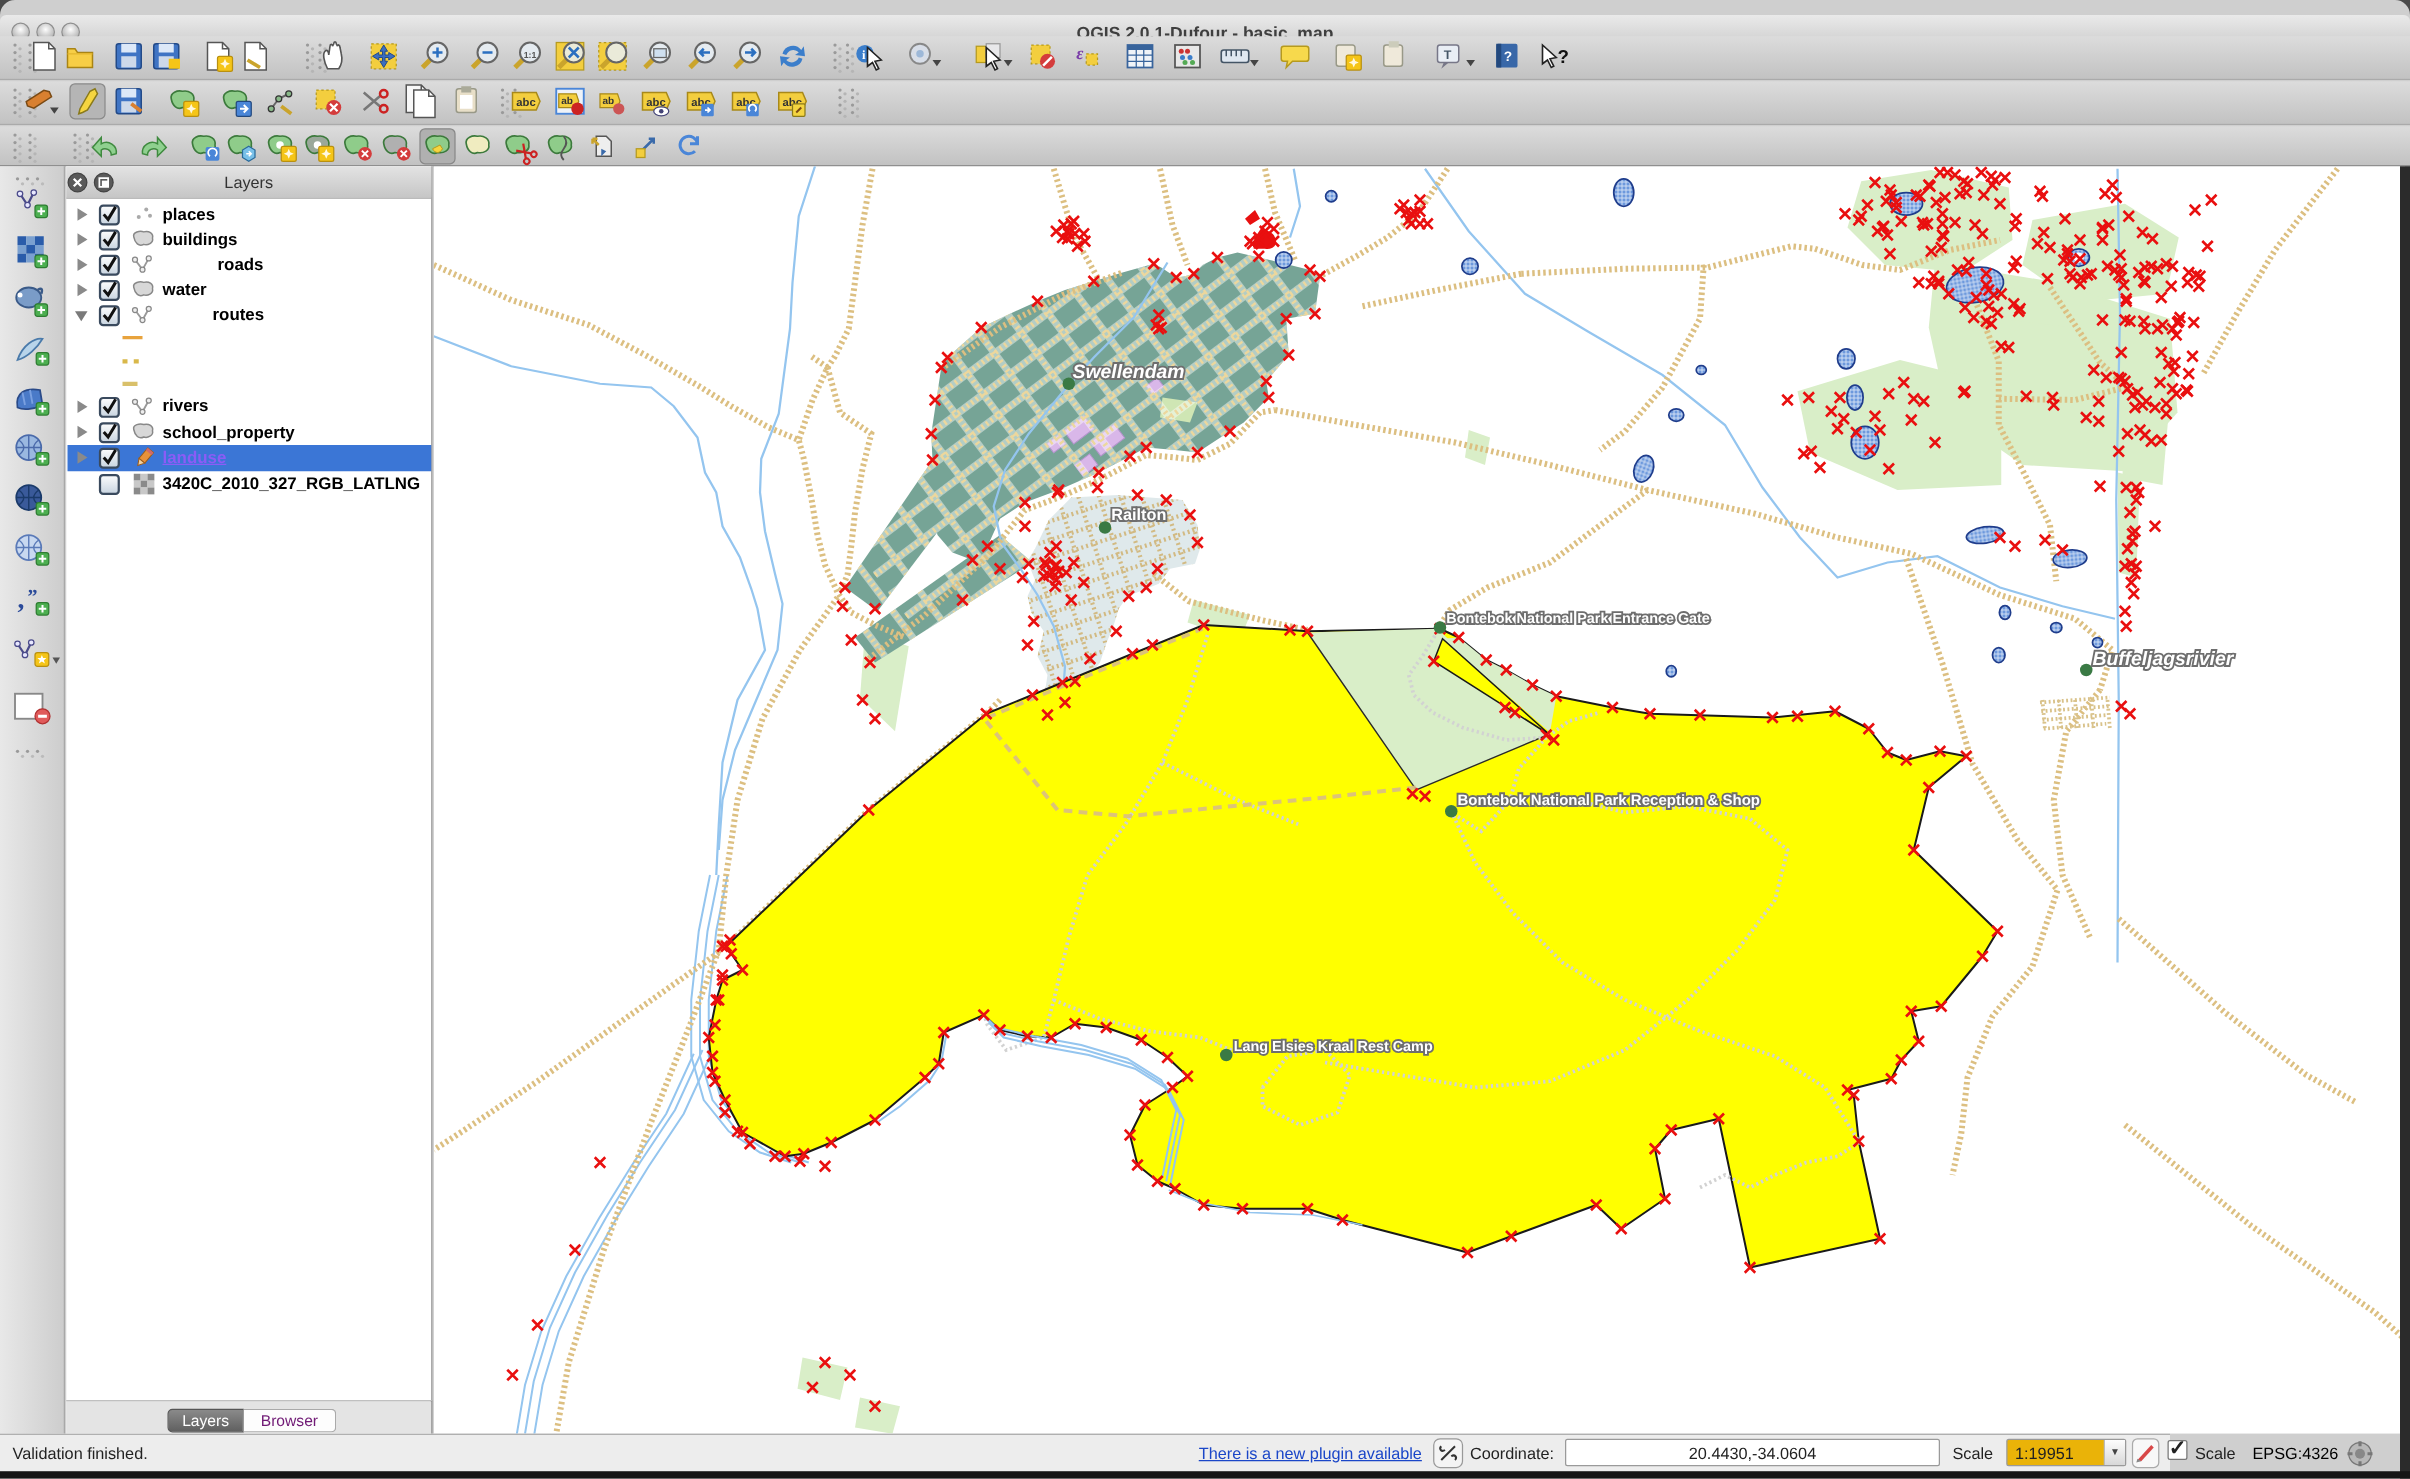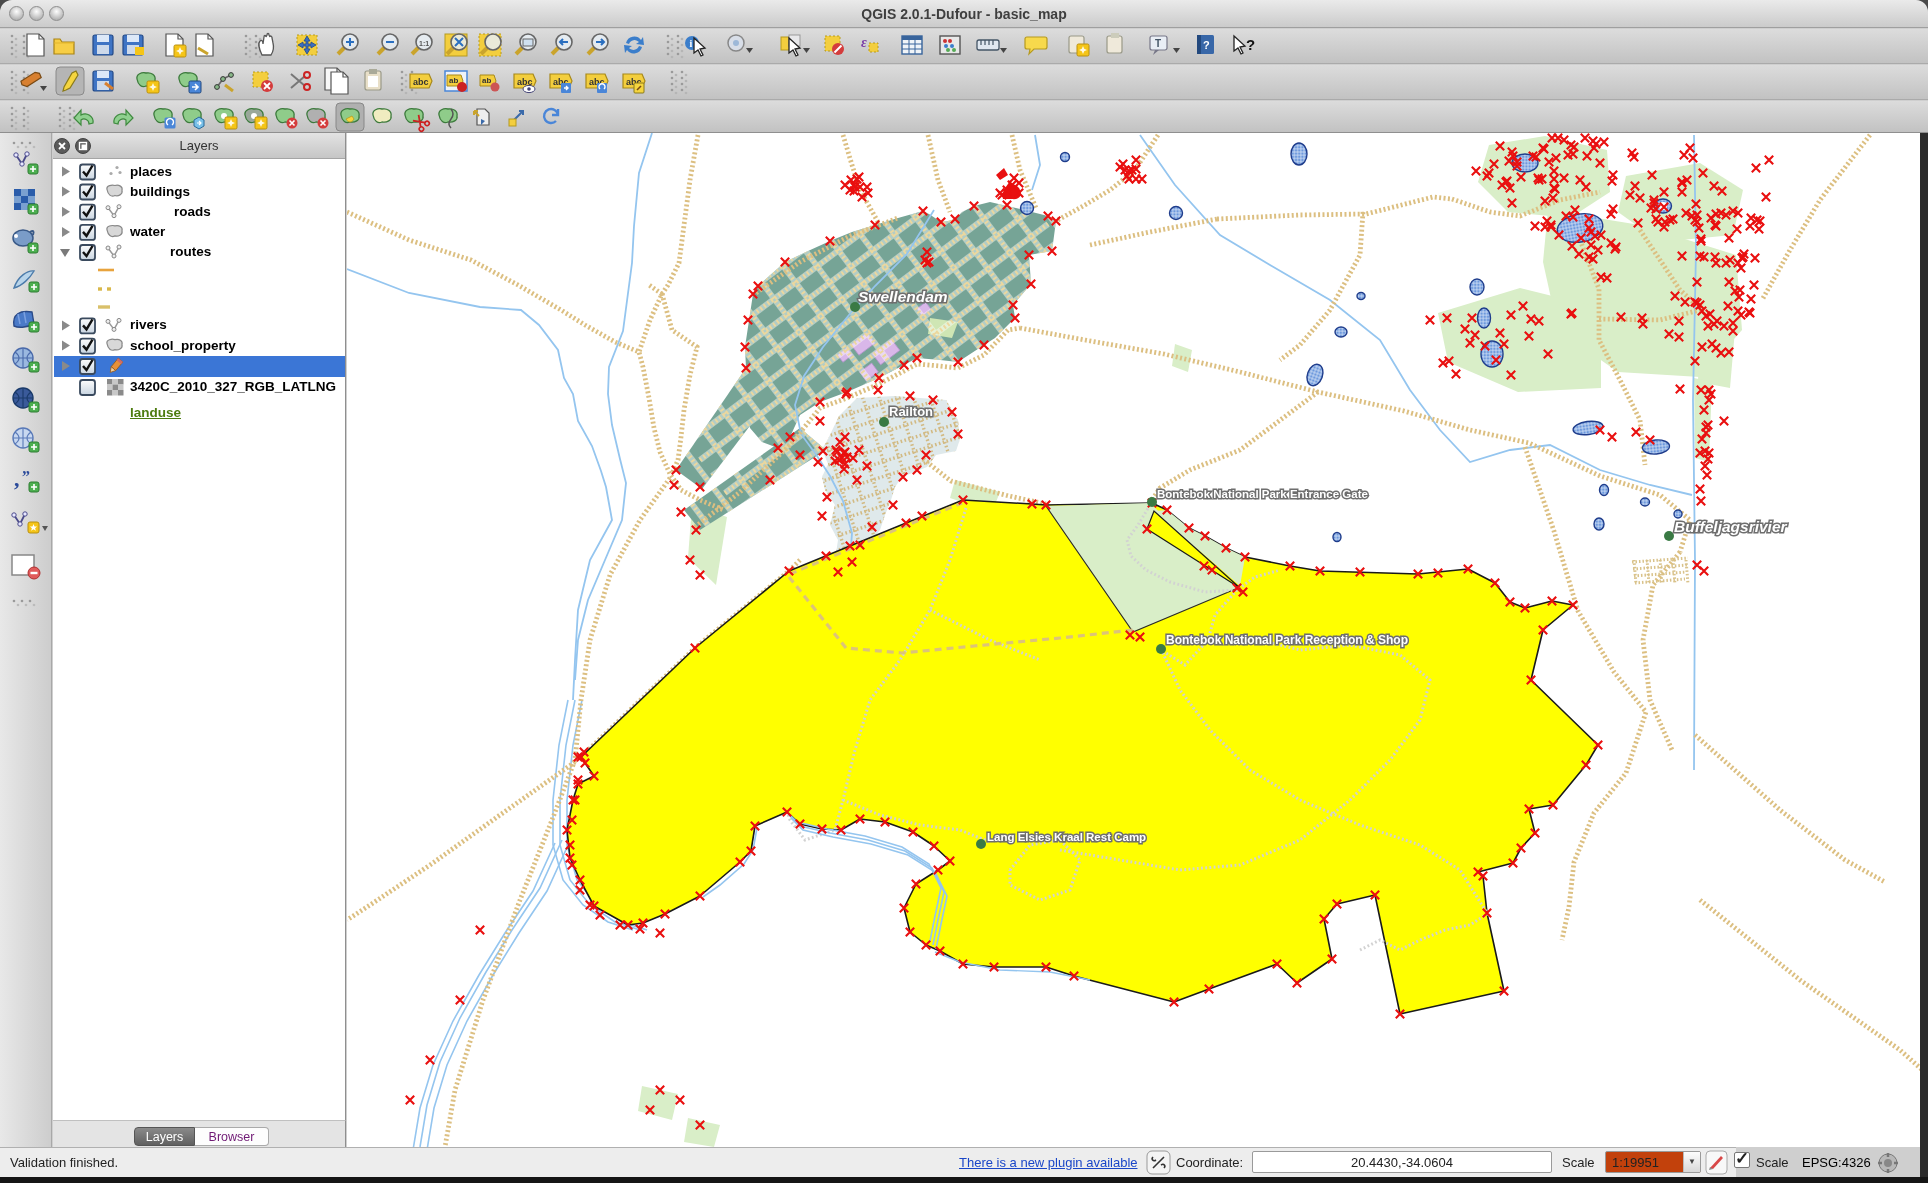--- a/index.html
+++ b/index.html
@@ -1,15 +1,15 @@
 <!DOCTYPE html>
 <html><head><meta charset="utf-8"><style>
 *{margin:0;padding:0;box-sizing:border-box;}
 body{width:1928px;height:1183px;position:relative;font-family:"Liberation Sans",sans-serif;background:#cfcfcf;overflow:hidden;}
-.titlebar{position:absolute;left:0;top:0;width:1928px;height:28px;background:linear-gradient(#eaeaea,#cbcbcb);border-bottom:1px solid #9f9f9f;border-radius:5px 5px 0 0;}
+.titlebar{position:absolute;left:0;top:12px;width:1928px;height:28px;background:linear-gradient(#eaeaea,#cbcbcb);border-bottom:1px solid #9f9f9f;border-radius:5px 5px 0 0;}
 .title{position:absolute;left:0;right:0;top:6px;text-align:center;font-size:14px;font-weight:bold;color:#3f3f3f;}
 .tl{position:absolute;top:6px;width:15px;height:15px;border-radius:50%;background:radial-gradient(circle at 50% 35%,#fdfdfd,#b9b9b9 70%,#a5a5a5);border:1px solid #8e8e8e;}
 .row{position:absolute;left:0;width:1928px;background:linear-gradient(#dcdcdc,#c2c2c2);}
 .r1{top:29px;height:35px;border-bottom:1px solid #aaa;}
 .r2{top:65px;height:35px;border-bottom:1px solid #aaa;}
 .r3{top:101px;height:32px;border-bottom:1px solid #8f8f8f;}
 .dock{position:absolute;left:0;top:133px;width:52px;height:1014px;background:linear-gradient(90deg,#e8e8e8,#cdcdcd);border-right:1px solid #a8a8a8;}
 .panel{position:absolute;left:53px;top:133px;width:293px;height:1014px;background:#fff;border-right:1px solid #8f8f8f;}
 .phead{position:absolute;left:0;top:0;width:100%;height:26px;background:linear-gradient(#e3e3e3,#c6c6c6);border-bottom:1px solid #a5a5a5;text-align:center;font-size:13px;color:#333;line-height:26px;}
 .statusbar{position:absolute;left:0;top:1147px;width:1736px;height:30px;background:#ededed;border-top:1px solid #b0b0b0;font-size:13px;color:#222;}
@@ -662,21 +662,21 @@
       <line x1="54" y1="156" x2="58" y2="156" stroke="#d9b84a" stroke-width="3.4"></line>
       <line x1="45" y1="174" x2="57" y2="174" stroke="#d9c06a" stroke-width="3.4"></line>
     </svg>
     <div class="item" style="left:77px;top:30.5px;">places</div>
     <div class="item" style="left:77px;top:50.5px;">buildings</div>
     <div class="item" style="left:77px;top:70.69999999999999px;margin-left:44px;">roads</div>
     <div class="item" style="left:77px;top:90.9px;">water</div>
     <div class="item" style="left:77px;top:111.0px;margin-left:40px;">routes</div>
     <div class="item" style="left:77px;top:184.39999999999998px;">rivers</div>
     <div class="item" style="left:77px;top:204.60000000000002px;">school_property</div>
-    <div class="item" style="left:77px;top:225.0px;color:#4d7c0f;text-decoration:underline;margin-top:47px;">landuse</div>
+    <div class="item" style="left:77px;top:225.0px;color:#8b5cf6;text-decoration:underline;">landuse</div>
     <div class="item" style="left:77px;top:246.0px;">3420C_2010_327_RGB_LATLNG</div>
   </div>
 <svg width="1577" height="1014" viewBox="347 133 1577 1014" style="position:absolute;left:347px;top:133px;" xmlns="http://www.w3.org/2000/svg">
     <defs>
 <pattern id="hatch" width="3.2" height="3.2" patternUnits="userSpaceOnUse">
  <rect width="3.2" height="3.2" fill="#6d99dd"></rect>
  <path d="M0 1.6 L3.2 1.6 M1.6 0 L1.6 3.2" stroke="#ffffff" stroke-width="0.7" opacity="0.75"></path>
 </pattern>
 <g id="x">
         <path d="M-4.2 -4.2L4.2 4.2M-4.2 4.2L4.2 -4.2" stroke="#e90f0f" stroke-width="2.1" fill="none"></path>
@@ -1386,21 +1386,21 @@
 <div class="statusbar">
     <div style="position:absolute;left:10px;top:7px;">Validation finished.</div>
     <div style="position:absolute;left:959px;top:7px;color:#1a46c8;text-decoration:underline;">There is a new plugin available</div>
     <svg width="26" height="26" style="position:absolute;left:1146px;top:2px;" xmlns="http://www.w3.org/2000/svg">
       <rect x="1" y="1" width="23" height="23" rx="5" fill="#f4f4f4" stroke="#999"></rect>
       <path d="M7 18 L18 7 M7 7 C5 9 7 12 10 10 M18 18 C20 16 18 13 15 15" stroke="#333" stroke-width="1.6" fill="none"></path>
     </svg>
     <div style="position:absolute;left:1176px;top:7px;">Coordinate:</div>
     <div style="position:absolute;left:1252px;top:3px;width:300px;height:22px;background:#fff;border:1px solid #9a9a9a;border-radius:2px;text-align:center;line-height:22px;font-size:13px;">20.4430,-34.0604</div>
     <div style="position:absolute;left:1562px;top:7px;">Scale</div>
-    <div style="position:absolute;left:1605px;top:3px;width:96px;height:22px;background:#c2410c;border:1px solid #9a9a9a;border-radius:2px;font-size:13px;line-height:22px;padding-left:6px;">1:19951</div>
+    <div style="position:absolute;left:1605px;top:3px;width:96px;height:22px;background:#eab308;border:1px solid #9a9a9a;border-radius:2px;font-size:13px;line-height:22px;padding-left:6px;">1:19951</div>
     <div style="position:absolute;left:1683px;top:4px;width:17px;height:20px;background:linear-gradient(#fdfdfd,#d8d8d8);border-left:1px solid #bbb;text-align:center;font-size:8px;line-height:20px;color:#444;">▼</div>
     <svg width="24" height="26" style="position:absolute;left:1705px;top:2px;" xmlns="http://www.w3.org/2000/svg">
       <rect x="1" y="1" width="21" height="23" rx="4" fill="#f8f8f8" stroke="#aaa"></rect>
       <path d="M5 18 L16 6 L18 8 L8 19 Z" fill="#d84848"></path>
       <path d="M4 20 L8 19 L5 17 Z" fill="#888"></path>
     </svg>
     <div style="position:absolute;left:1734px;top:4px;width:16px;height:16px;background:#fff;border:1.5px solid #777;border-radius:2px;"></div>
     <div style="position:absolute;left:1735px;top:0px;font-size:17px;font-weight:bold;">✓</div>
     <div style="position:absolute;left:1756px;top:7px;">Scale</div>
     <div style="position:absolute;left:1802px;top:7px;color:#000000;">EPSG:4326</div>

